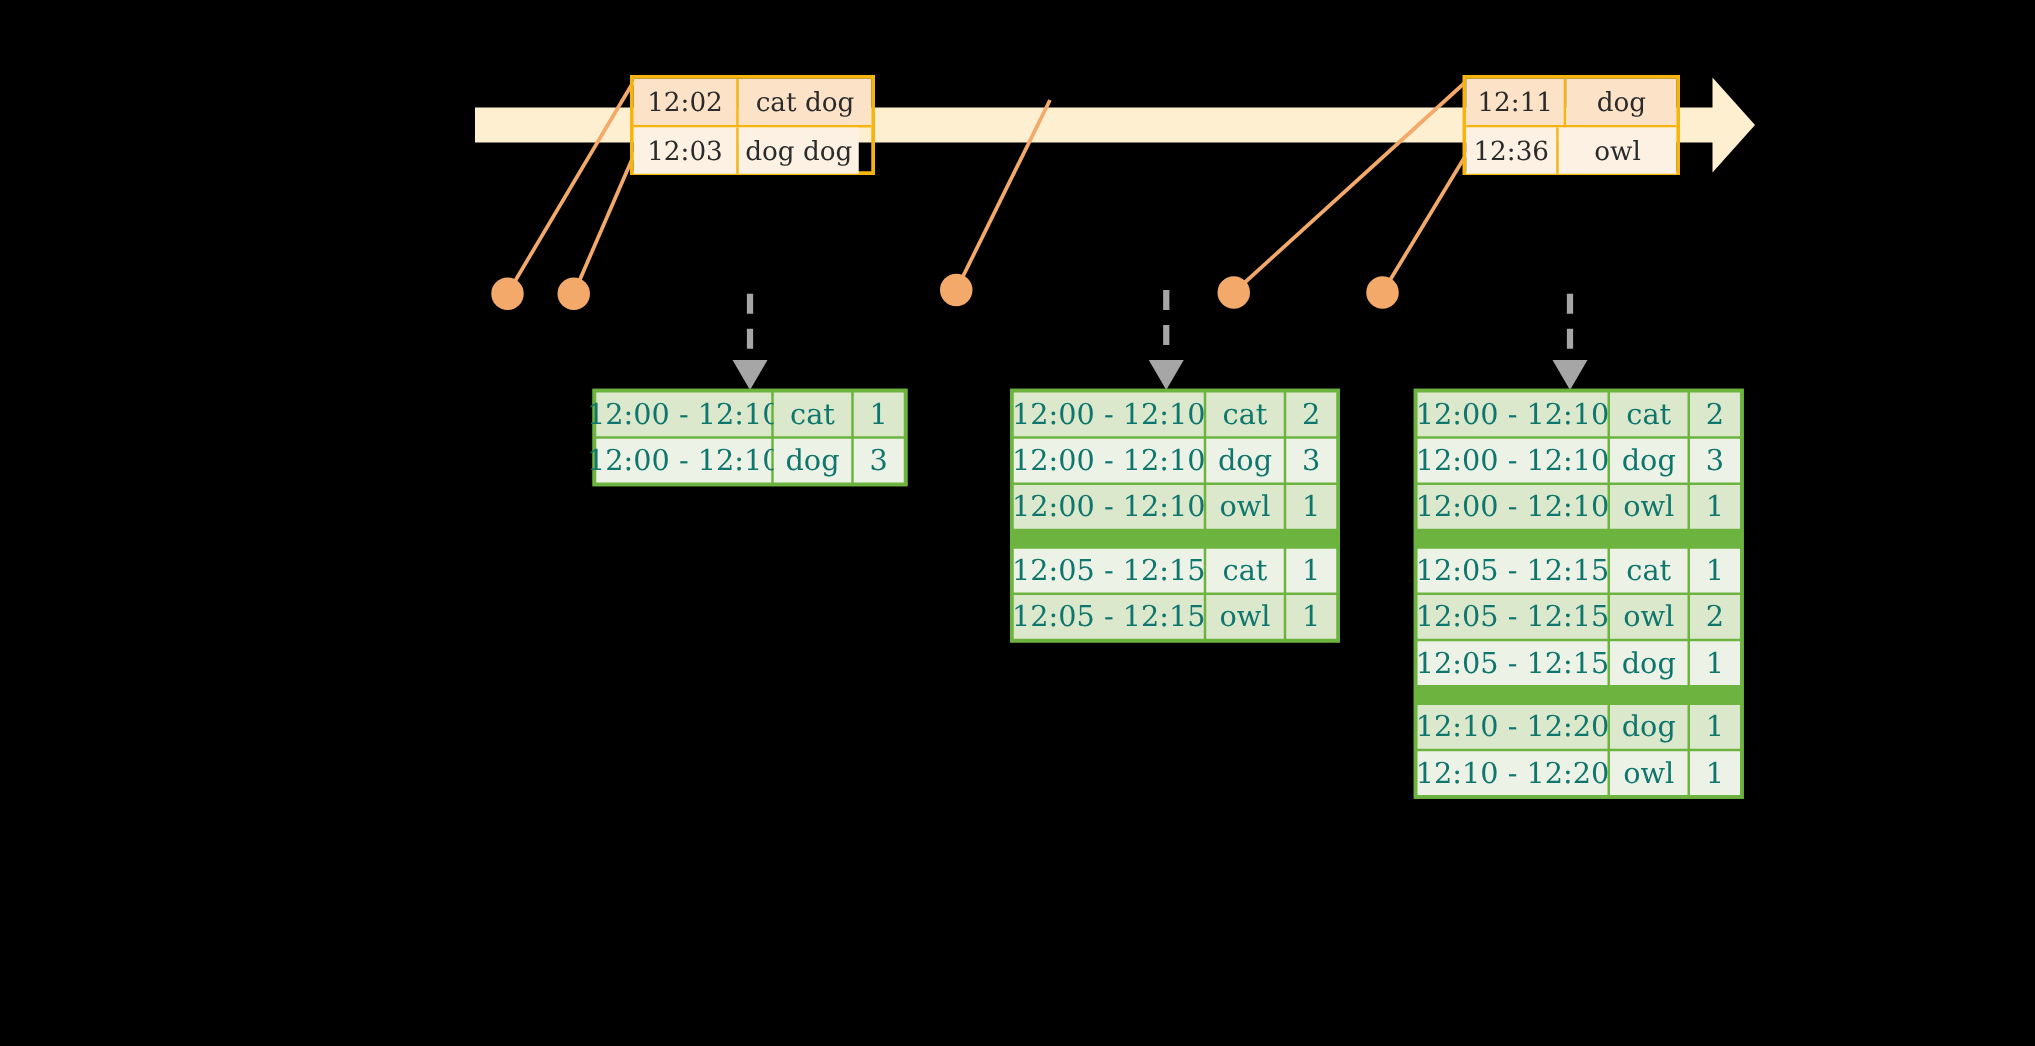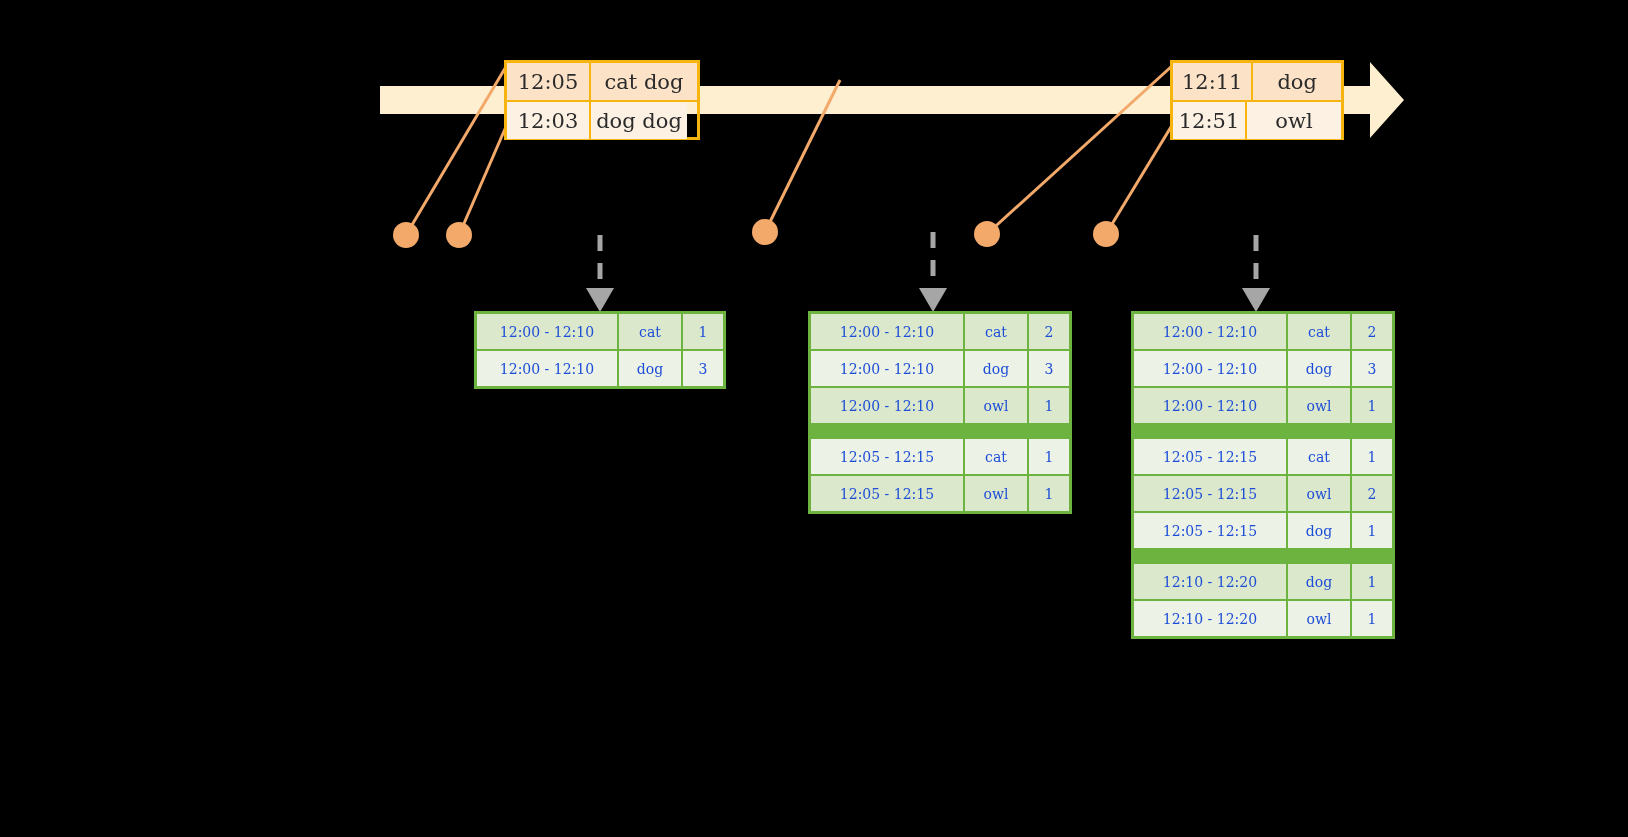--- a/index.html
+++ b/index.html
@@ -17,21 +17,21 @@
   .shadeA{background:#FCE3C8;}
   .shadeB{background:#FDF1E3;}
 
   
   .rtable{position:absolute;border:3px solid #6DB33F;box-sizing:border-box;
           background:#6DB33F;display:flex;flex-direction:column;gap:3px;padding:0;}
   .rtable .grp{display:flex;flex-direction:column;gap:2px;}
   .rtable .grp + .grp{margin-top:13px;}
   .rtable .trow{display:flex;gap:2px;}
   .rtable .tc{display:flex;align-items:center;justify-content:center;
-              font-size:14px;color:#1d4ed8;height:35px;box-sizing:border-box;
+              font-size:23px;color:#0f766e;height:35px;box-sizing:border-box;
               font-family:"DejaVu Serif",serif;white-space:nowrap;}
   .gA{background:#DCE8CC;}
   .gB{background:#EDF2E6;}
 </style>
 </head>
 <body>
 
 <div id="stage">
 
   <svg class="layer" viewBox="0 0 1628 837">
@@ -63,37 +63,37 @@
     </g>
     <g fill="#A6A6A6">
       <polygon points="586,288 614,288 600,312"></polygon>
       <polygon points="919,288 947,288 933,312"></polygon>
       <polygon points="1242,288 1270,288 1256,312"></polygon>
     </g>
   </svg>
 
   <div class="evt-stack" style="left:504px;top:60px;width:196px;height:80px;">
     <div class="row">
-      <div class="c time shadeA" style="width:84px;">12:05</div>
+      <div class="c time shadeA" style="width:84px;">12:02</div>
       <div class="c val shadeA" style="width:106px;">cat dog</div>
     </div>
     <div class="row">
       <div class="c time shadeB" style="width:84px;">12:03</div>
       <div class="c val shadeB" style="width:96px;">dog dog</div>
     </div>
   </div>
 
 
   <div class="evt-stack" style="left:1170px;top:60px;width:174px;height:80px;">
     <div class="row">
       <div class="c time shadeA" style="width:86px;">12:11</div>
       <div class="c val shadeA" style="width:94px;">dog</div>
     </div>
     <div class="row">
-      <div class="c time shadeB" style="width:74px;">12:51</div>
+      <div class="c time shadeB" style="width:74px;">12:36</div>
       <div class="c val shadeB" style="width:94px;">owl</div>
     </div>
   </div>
 
   <div class="rtable" id="rt1" style="left:474px;top:311px;">
       <div class="grp">
         <div class="trow">
           <div class="tc gA" style="width: 140px;">12:00 - 12:10</div>
           <div class="tc gA" style="width: 62px;">cat</div>
           <div class="tc gA" style="width: 40px;">1</div>

